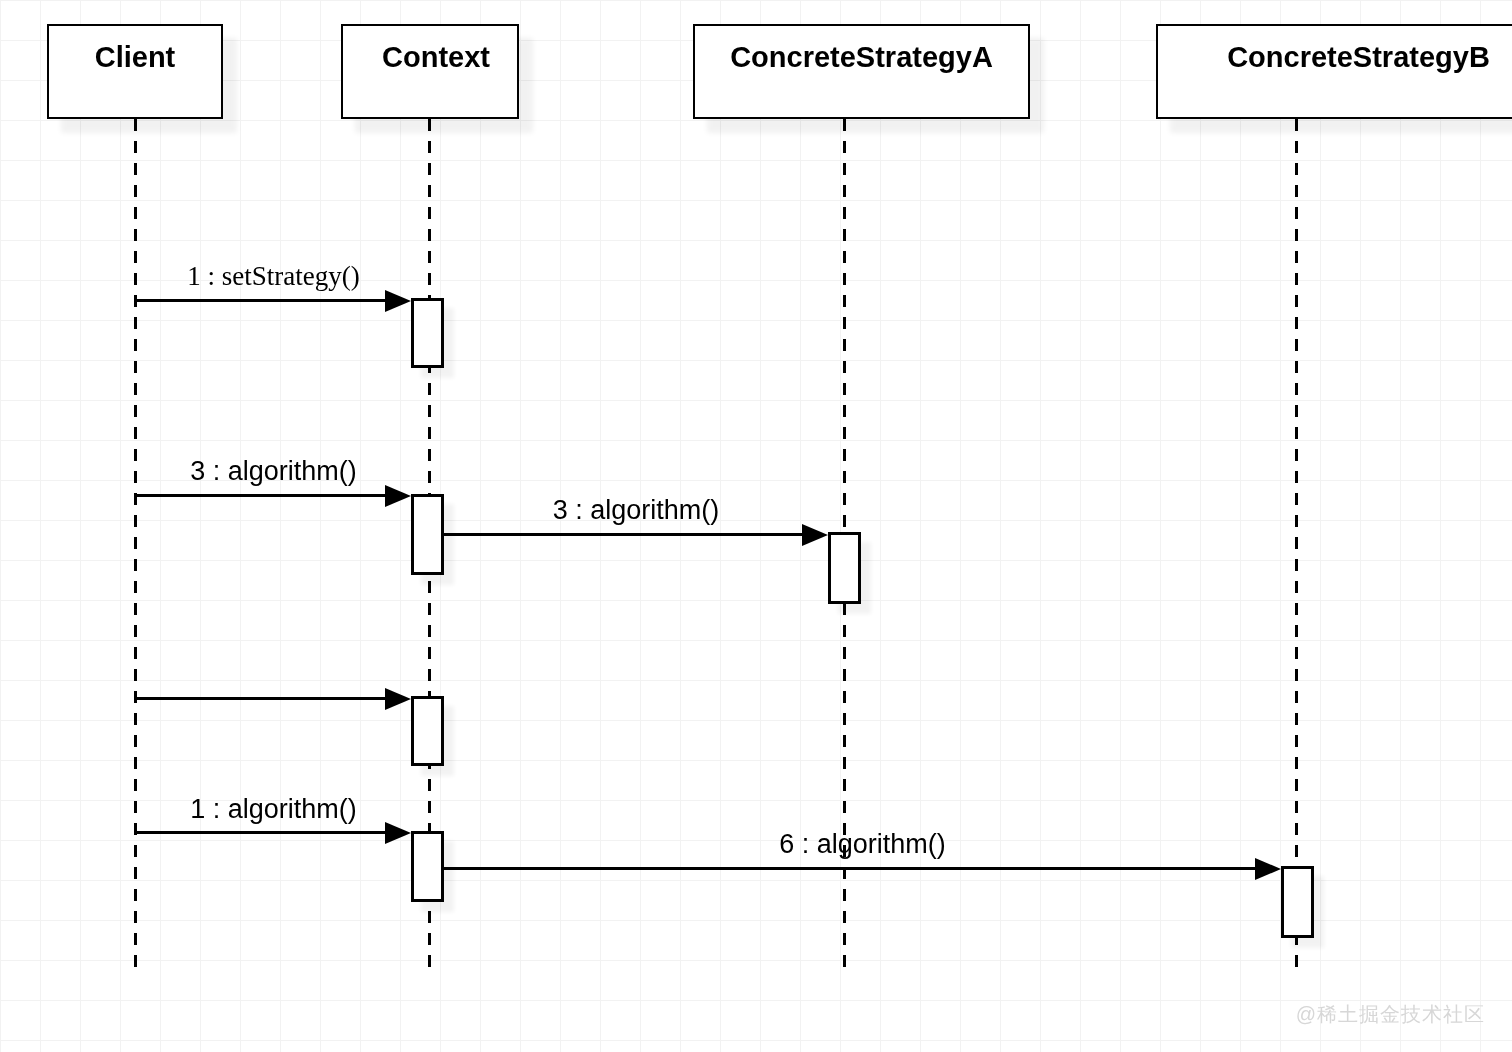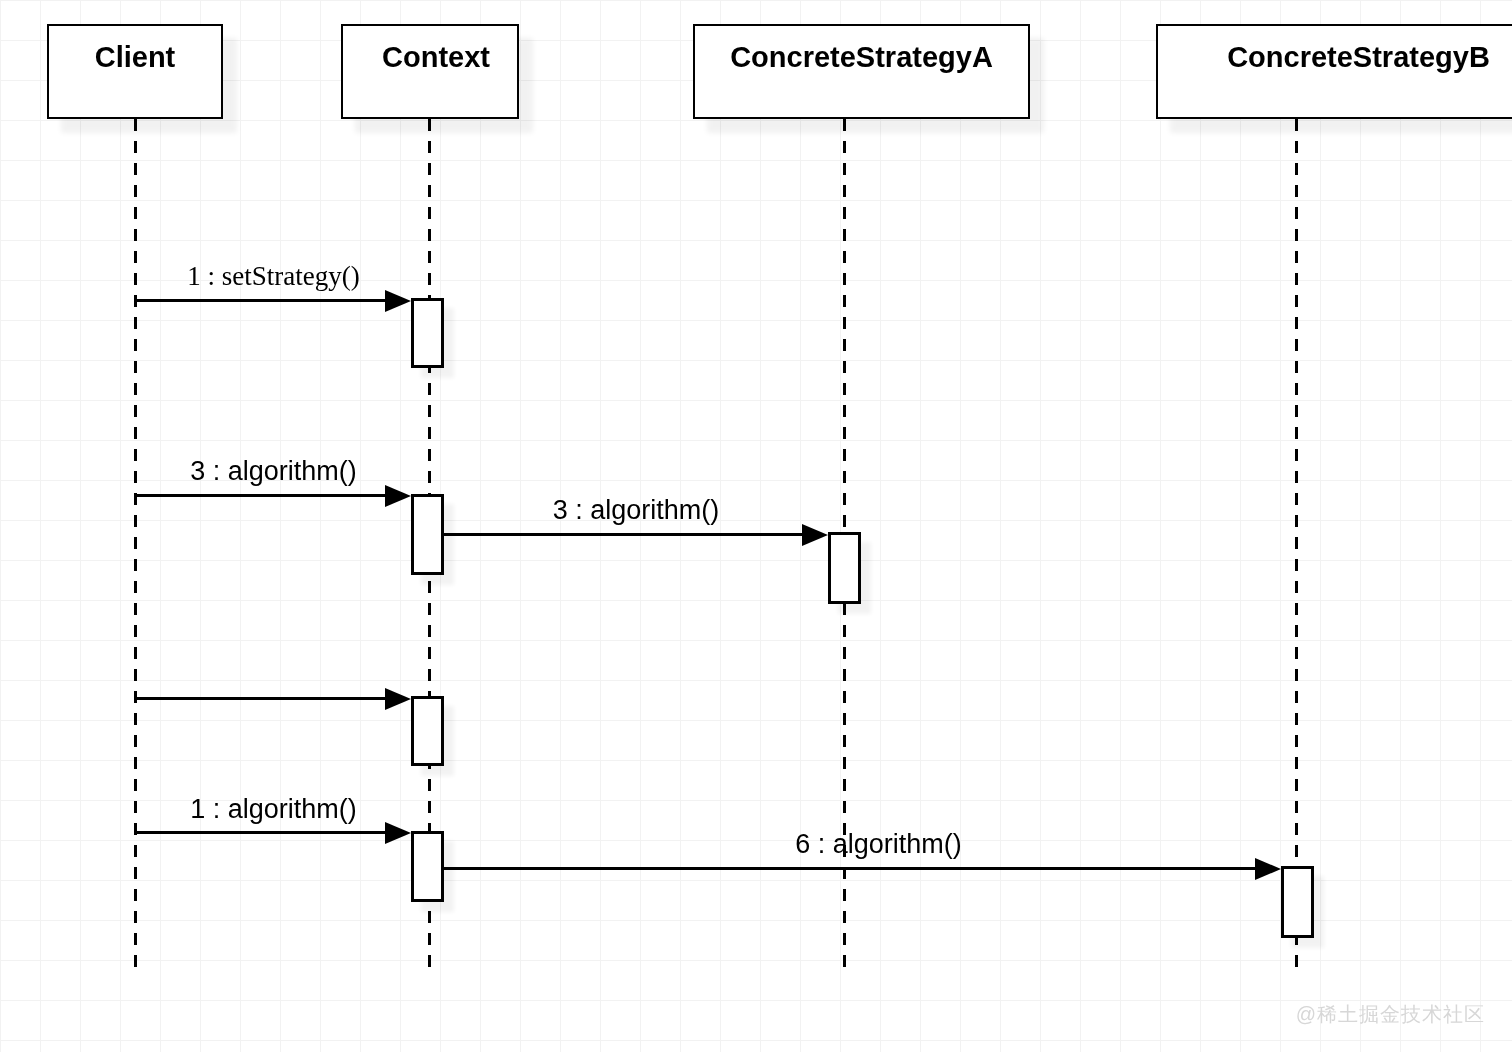--- a/index.html
+++ b/index.html
@@ -113,21 +113,21 @@
   <div class="msg-line" style="left:444px; width:361px; top:533px;"></div>
   <div class="msg-arrow" style="left:802px; top:524px;"></div>
 
   <div class="msg-line" style="left:136px; width:252px; top:697px;"></div>
   <div class="msg-arrow" style="left:385px; top:688px;"></div>
 
   <div class="msg-label" style="left:136px; width:275px; top:794px;">1 : algorithm()</div>
   <div class="msg-line" style="left:136px; width:252px; top:831px;"></div>
   <div class="msg-arrow" style="left:385px; top:822px;"></div>
 
-  <div class="msg-label" style="left:444px; width:837px; top:829px;padding-left:16px;">6 : algorithm()</div>
+  <div class="msg-label" style="left:444px; width:837px; top:829px;">6 : algorithm()</div>
   <div class="msg-line" style="left:444px; width:814px; top:867px;"></div>
   <div class="msg-arrow" style="left:1255px;top:858px;"></div>
 
   <div class="activation" style="left:411px;  top:298px; height:70px;"></div>
   <div class="activation" style="left:411px;  top:494px; height:81px;"></div>
   <div class="activation" style="left:828px;  top:532px; height:72px;"></div>
   <div class="activation" style="left:411px;  top:696px; height:70px;"></div>
   <div class="activation" style="left:411px;  top:831px; height:71px;"></div>
   <div class="activation" style="left:1281px; top:866px; height:72px;"></div>
 

